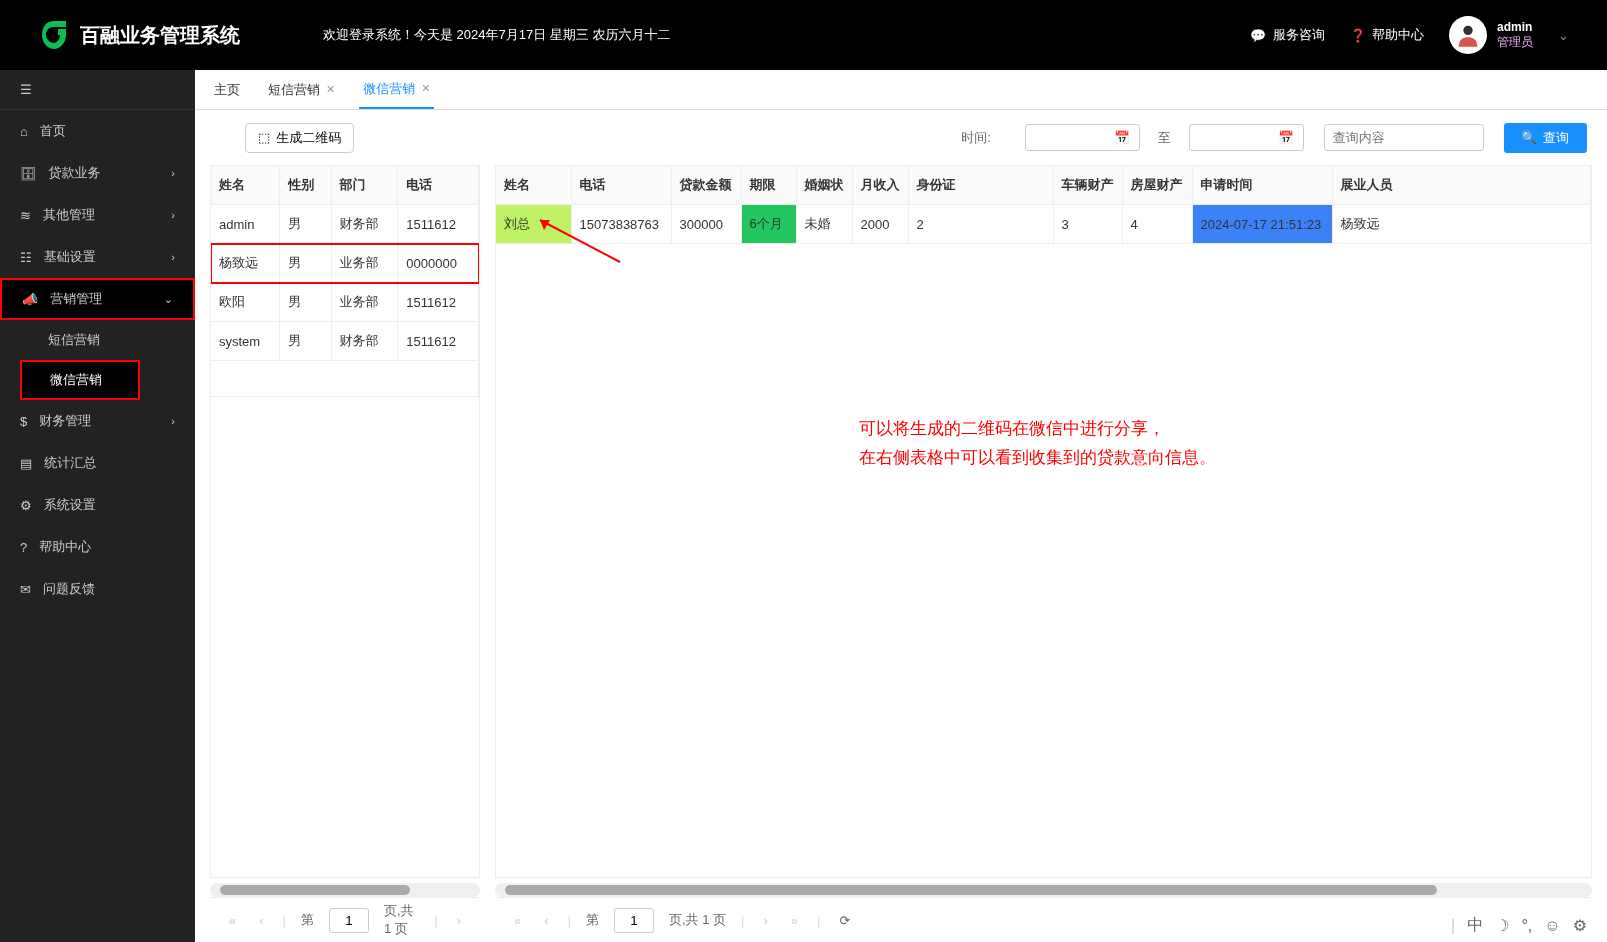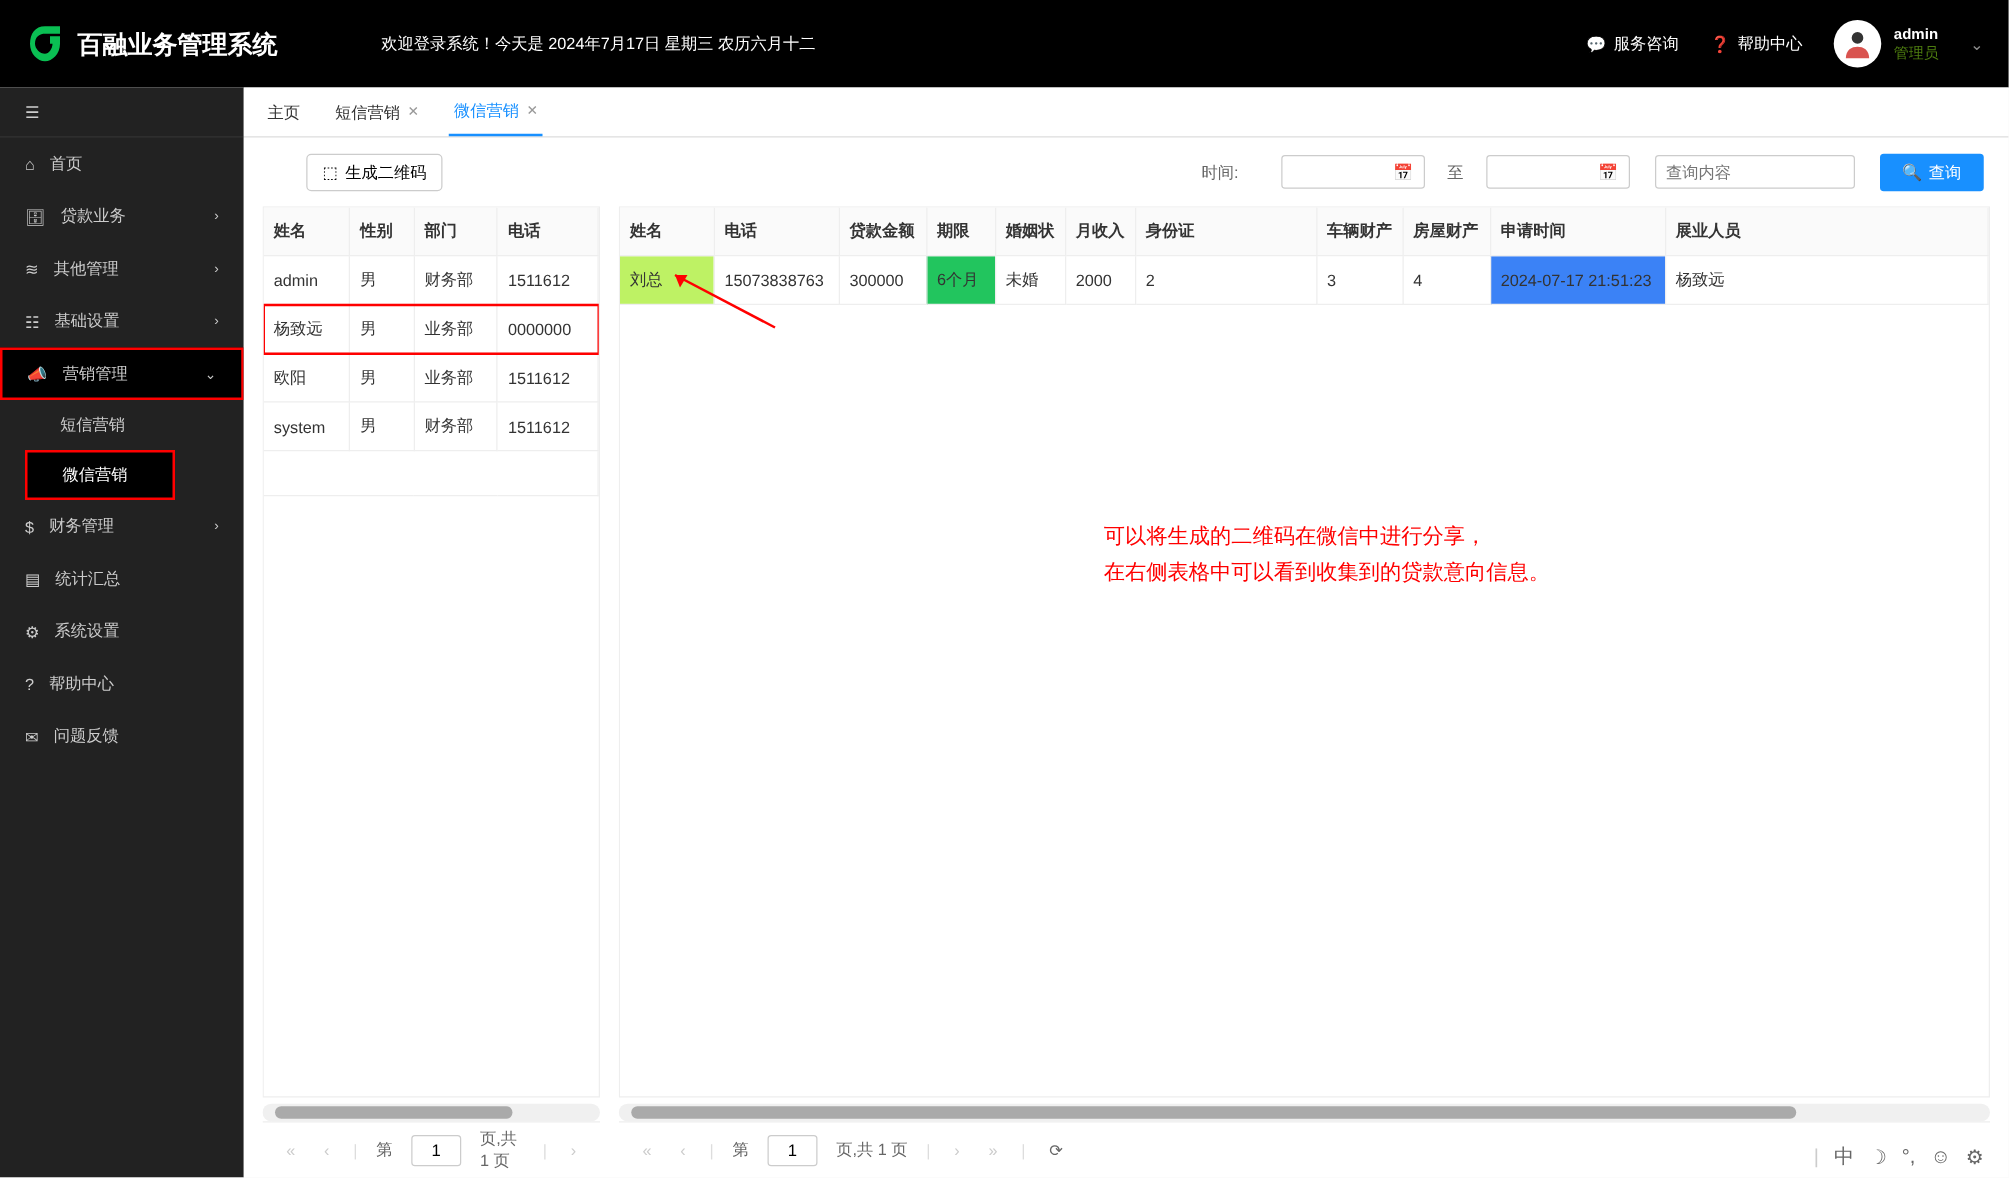--- a/index.html
+++ b/index.html
@@ -1,31 +1,31 @@
 <!DOCTYPE html>
 <html><head>
   <meta charset="utf-8">
   <style>
     * { margin: 0; padding: 0; box-sizing: border-box; }
     body { font-family: "Microsoft YaHei", Arial, sans-serif; font-size: 13px; color: #333; background: #f5f5f5; overflow: hidden; }
     
     
-    .header { background: #000; height: 70px; display: flex; align-items: center; color: #fff; padding: 0 20px; }
+    .header { background: #000; height: 70px; display: flex; align-items: center; color: #fff; padding: 0 38px; }
     .logo-area { display: flex; align-items: center; gap: 10px; width: 245px; }
     .logo-icon { width: 32px; height: 32px; }
     .logo-text { font-size: 20px; font-weight: bold; }
     .welcome-text { margin-left: 40px; color: #fff; font-size: 13px; }
     .header-right { margin-left: auto; display: flex; align-items: center; gap: 25px; }
     .header-link { color: #fff; display: flex; align-items: center; gap: 6px; cursor: pointer; }
     .user-area { display: flex; align-items: center; gap: 10px; }
     .avatar { width: 38px; height: 38px; border-radius: 50%; background: #fff; display: flex; align-items: center; justify-content: center; }
     .avatar svg { width: 28px; height: 28px; }
     .user-info { display: flex; flex-direction: column; font-size: 12px; }
     .user-name { font-weight: bold; }
-    .user-role { color: #4d7c0f; }
+    .user-role { color: #f0abfc; }
     .chevron-down { margin-left: 15px; color: #888; }
     
     
     .main-container { display: flex; height: calc(100vh - 70px); }
     .sidebar { width: 195px; background: #222; color: #ccc; overflow-y: auto; flex-shrink: 0; }
     .toggle-btn { height: 40px; display: flex; align-items: center; padding: 0 20px; border-bottom: 1px solid #333; }
     .menu-item { height: 42px; display: flex; align-items: center; padding: 0 20px; gap: 12px; cursor: pointer; position: relative; }
     .menu-item.active { background: #000; }
     .menu-item .chevron { margin-left: auto; font-size: 11px; }
     .submenu-item { height: 40px; display: flex; align-items: center; padding-left: 48px; cursor: pointer; }
@@ -60,21 +60,21 @@
     .panel-right { flex: 1; }
     
     
     .table-wrap { flex: 1; overflow: auto; border: 1px solid #eee; }
     .table { width: 100%; border-collapse: collapse; }
     .table th { background: #fafafa; text-align: left; padding: 10px 8px; border-bottom: 1px solid #eee; border-right: 1px solid #eee; font-weight: bold; white-space: nowrap; font-size: 13px; }
     .table td { padding: 10px 8px; border-bottom: 1px solid #eee; border-right: 1px solid #eee; white-space: nowrap; font-size: 13px; }
     .table tr.selected td { background: #bef264; }
     .red-row-box { outline: 2px solid #ff0000; outline-offset: -1px; }
     
-    .annotation-text { position: absolute; left: 688px; top: 345px; color: #ff0000; font-size: 17px; line-height: 1.7; pointer-events: none; z-index: 100; }
+    .annotation-text { position: absolute; left: 664px; top: 345px; color: #ff0000; font-size: 17px; line-height: 1.7; pointer-events: none; z-index: 100; }
     
     
     .hscroll { height: 14px; background: #f0f0f0; border-radius: 7px; margin-top: 5px; position: relative; }
     .hscroll-thumb { position: absolute; height: 10px; top: 2px; background: #aaa; border-radius: 5px; }
     
     
     .pagination { height: 45px; display: flex; align-items: center; padding: 0 15px; gap: 15px; color: #666; border-top: 1px solid #eee; }
     .page-btn { cursor: pointer; color: #ccc; padding: 4px; }
     .page-num { width: 40px; text-align: center; border: 1px solid #ccc; padding: 4px; border-radius: 3px; }
     .page-sep { color: #ddd; }

